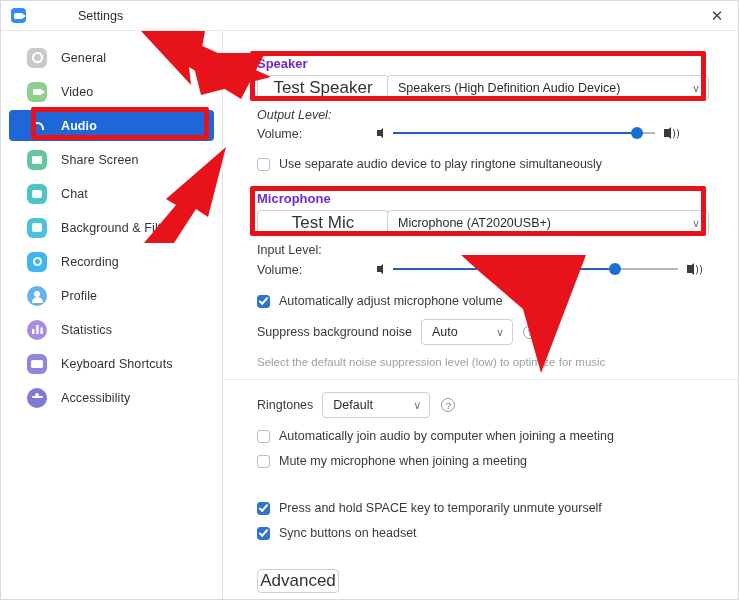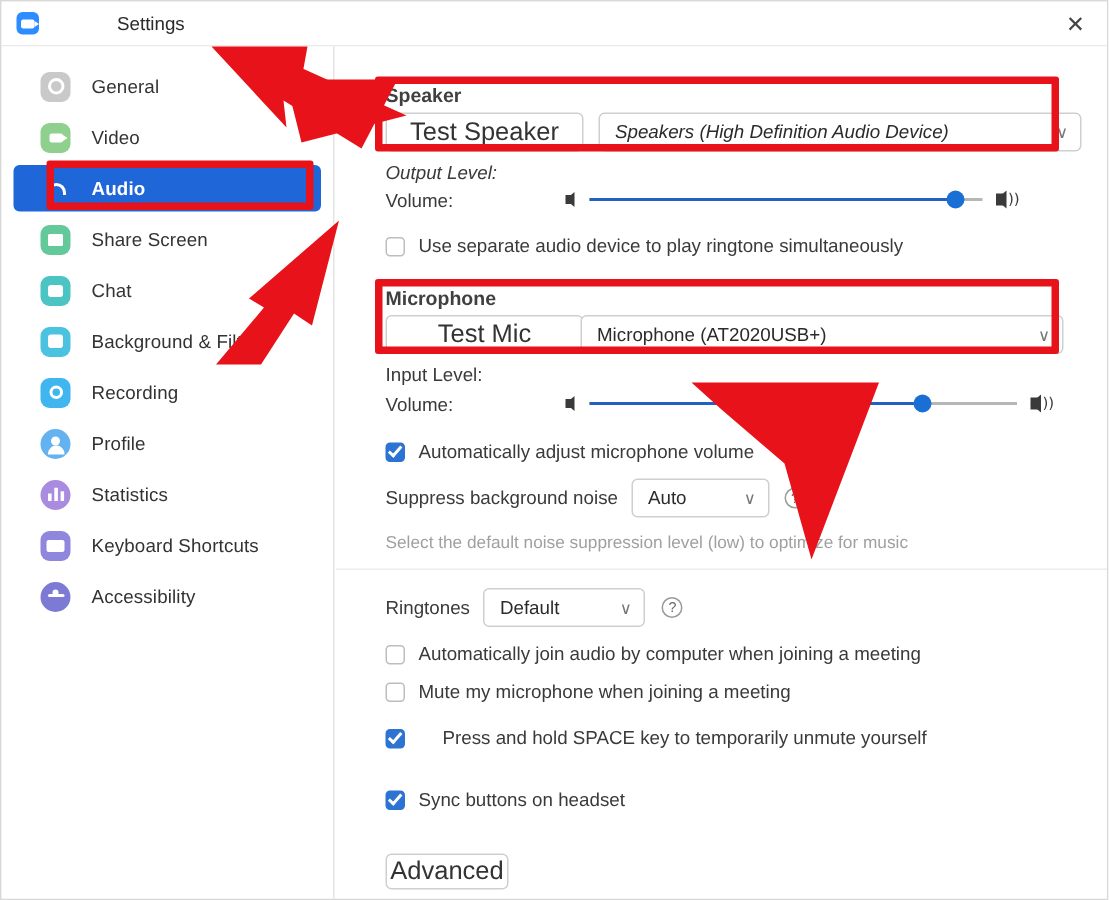--- a/index.html
+++ b/index.html
@@ -99,21 +99,21 @@
   .ic-acc .g{width:4px;height:4px;background:#fff;border-radius:50%;margin-top:-5px;}
   .ic-acc:after{content:"";position:absolute;top:8px;width:11px;height:2px;background:#fff;border-radius:1px;}
 
   
   .content {
     position: absolute; left: 223px; top: 30px;
     width: 516px; height: 570px;
     background: #ffffff;
   }
   .sec-title {
-    font-size: 13px; font-weight: bold; color: #404040;
+    font-size: 13px; font-weight: bold; color: #6d28d9;
   }
   .row { display: flex; align-items: center; }
   .lbl { font-size: 12.5px; color: #3a3a3a; }
   .muted { font-size: 11.5px; color: #a0a0a0; }
 
   .btn {
     border: 1px solid #cfcfcf; background: #ffffff;
     border-radius: 4px; font-size: 17px; color: #333333;
     height: 26px; display: flex; align-items: center; justify-content: center;
     cursor: pointer; font-family: "Liberation Sans", sans-serif;
@@ -264,21 +264,21 @@
       <div class="nav-label">Accessibility</div>
     </div>
   </div>
 
   <div class="content">
 
     <div class="sec-title" style="position:absolute;left:33px;top:25px;">Speaker</div>
 
     <div class="btn" style="position:absolute;left:33px;top:44px;width:132px;">Test Speaker</div>
 
-    <div class="select" style="position:absolute;left:175px;top:44px;width:322px;font-style:italic;">
+    <div class="select" style="position:absolute;left:163px;top:44px;width:322px;">
       <span>Speakers (High Definition Audio Device)</span>
       <span class="chev">∨</span>
     </div>
 
     <div class="lbl" style="position:absolute;left:33px;top:77px;font-style:italic;">Output Level:</div>
 
     <div class="lbl" style="position:absolute;left:33px;top:96px;">Volume:</div>
     <div class="row" style="position:absolute;left:153px;top:95px;width:335px;">
       <div class="spk-sm"></div>
       <div class="slider" id="spk-slider" style="width:262px;margin:0 9px 0 10px;">
@@ -348,21 +348,21 @@
     <div class="row" style="position:absolute;left:33px;top:398px;">
       <div class="cbox"></div>
       <div class="lbl">Automatically join audio by computer when joining a meeting</div>
     </div>
 
     <div class="row" style="position:absolute;left:33px;top:423px;">
       <div class="cbox"></div>
       <div class="lbl">Mute my microphone when joining a meeting</div>
     </div>
 
-    <div class="row" style="position:absolute;left:33px;top:454px;gap:16px;">
+    <div class="row" style="position:absolute;left:33px;top:470px;">
       <div class="cbox on"></div>
       <div class="lbl">Press and hold SPACE key to temporarily unmute yourself</div>
     </div>
 
     <div class="row" style="position:absolute;left:33px;top:495px;justify-content:space-between;">
       <div class="cbox on"></div>
       <div class="lbl">Sync buttons on headset</div>
     </div>
 
     <div class="btn" style="position:absolute;left:33px;top:538px;width:82px;height:24px;">Advanced</div>

